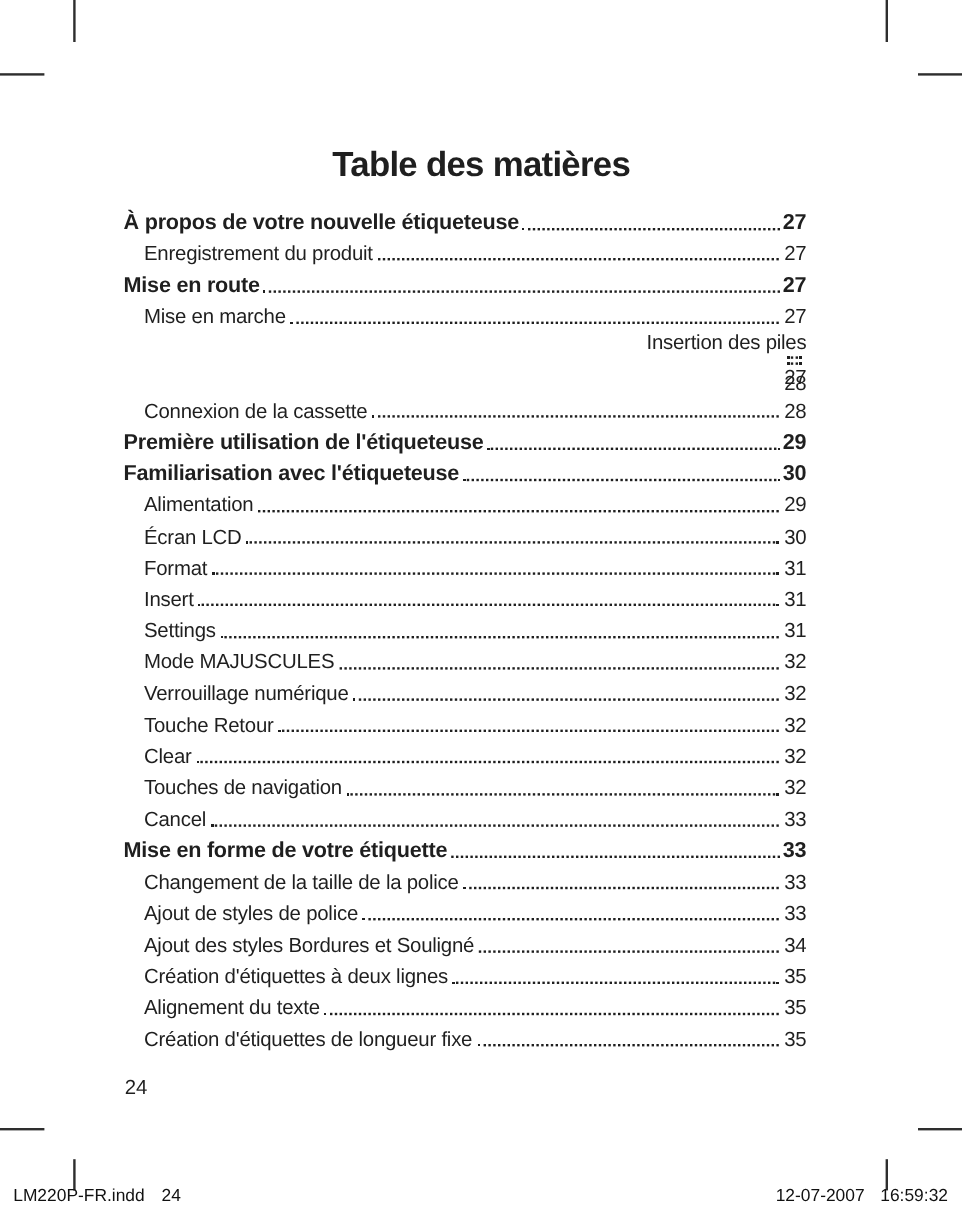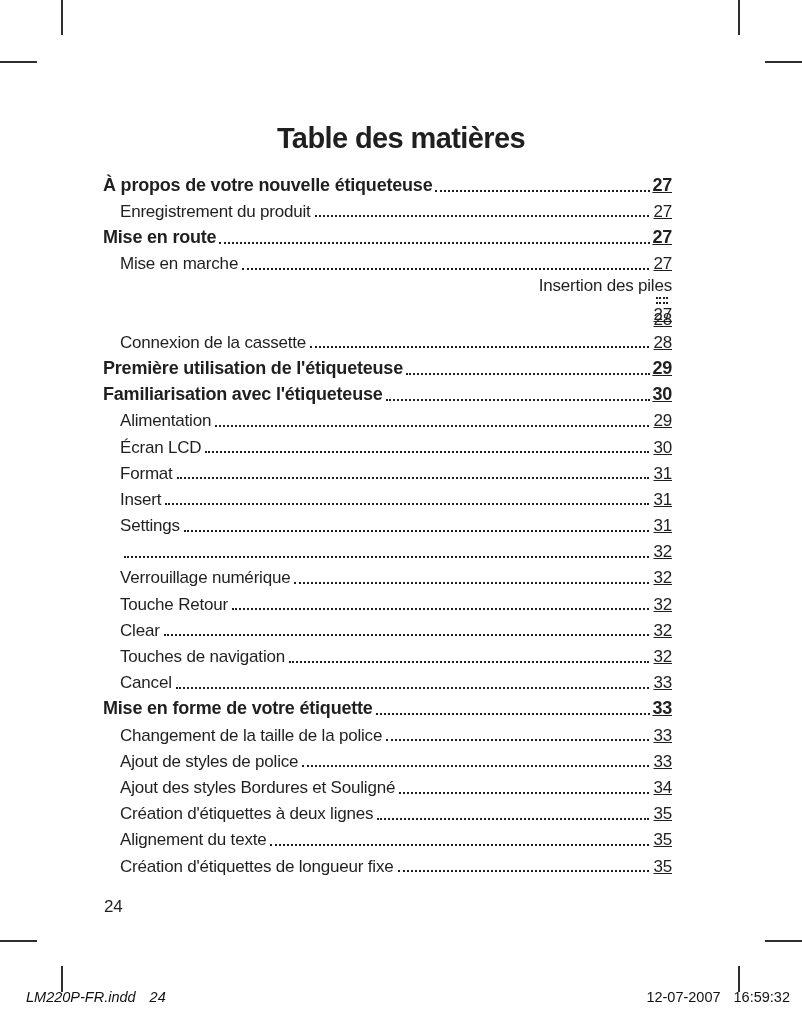--- a/index.html
+++ b/index.html
@@ -51,42 +51,42 @@
     font-size: 17px;
     letter-spacing: -0.2px;
   }
   .toc-row .toc-label { flex: 0 0 auto; padding-bottom: 2px; line-height: 1.15; }
   .toc-row .leader {
     flex: 1 1 auto;
     border-bottom: 2px dotted #1f1f1f;
     margin: 0 4px 6px 4px;
     min-width: 12px;
   }
-  .toc-row .toc-page { flex: 0 0 auto; padding-bottom: 2px; line-height: 1.15; text-decoration: underline; }
+  .toc-row .toc-page { flex: 0 0 auto; padding-bottom: 2px; line-height: 1.15; }
   .toc-row.b { font-weight: 700; font-size: 18px; }
   .toc-row.b .leader { border-bottom-width: 2.5px; margin: 0 2px 5.5px 3px; }
   .toc-row.lvl2 { padding-left: 17px; text-align: center; }
   .toc-row.lvl3 { padding-left: 32px; flex-direction: column; }
 
   .folio {
     position: absolute;
     left: 104px;
     top: 897px;
     font-size: 17px;
     letter-spacing: -0.2px;
   }
 
   .footer-left, .footer-right {
     position: absolute;
     top: 989px;
     font-size: 14.5px;
     color: #111111;
     display: flex;
   }
-  .footer-left  { left: 26px;  gap: 14px; font-style: italic; }
+  .footer-left  { left: 11px;  gap: 14px; }
   .footer-right { right: 12px; gap: 13px; }
 </style>
 </head>
 <body>
 
 <div class="page">
 
   <div class="crop v tl-v"></div>
   <div class="crop v tr-v"></div>
   <div class="crop h tl-h"></div>
@@ -162,20 +162,21 @@
         <span class="toc-label">Insert</span>
         <span class="leader"></span>
         <span class="toc-page">31</span>
       </div>
       <div class="toc-row lvl2">
         <span class="toc-label">Settings</span>
         <span class="leader"></span>
         <span class="toc-page">31</span>
       </div>
       <div class="toc-row lvl2">
+        <span class="toc-label">Mode MAJUSCULES</span>
         <span class="leader"></span>
         <span class="toc-page">32</span>
       </div>
       <div class="toc-row lvl2">
         <span class="toc-label">Verrouillage numérique</span>
         <span class="leader"></span>
         <span class="toc-page">32</span>
       </div>
       <div class="toc-row lvl2">
         <span class="toc-label">Touche Retour</span>

